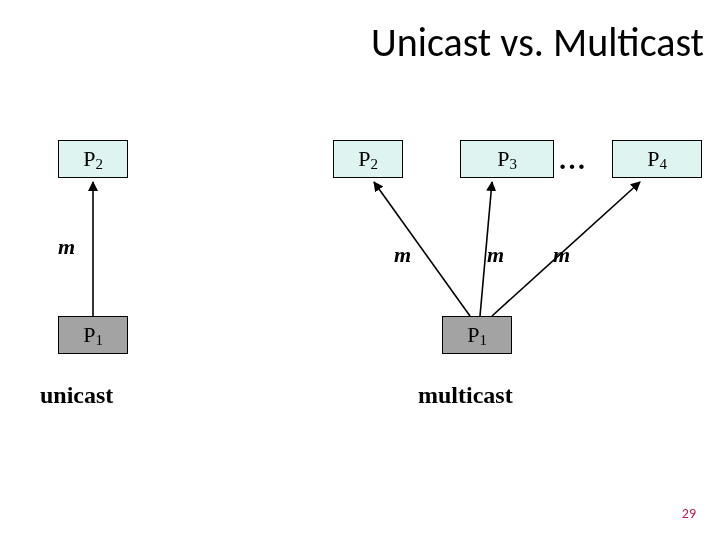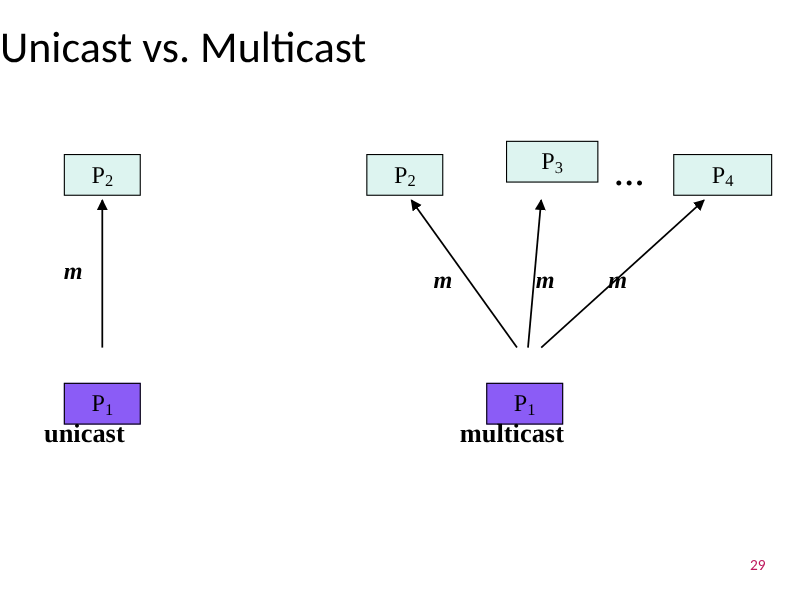--- a/index.html
+++ b/index.html
@@ -9,22 +9,22 @@
     height: 540px;
     background: #ffffff;
     font-family: "Times New Roman", Times, serif;
     color: #000;
     position: relative;
   }
   .slide-title {
     position: absolute;
     top: 18px;
     left: 0;
-    right: 2px;
-    text-align: left;
+    right: 16px;
+    text-align: right;
     font-family: Calibri, Arial, sans-serif;
     font-size: 40px;
     font-weight: 400;
     color: #000;
   }
   .page-number {
     position: absolute;
     right: 24px;
     bottom: 18px;
     font-family: Calibri, Arial, sans-serif;
@@ -46,21 +46,21 @@
     font-family: "Times New Roman", serif;
     font-size: 22px;
     line-height: 1.1;
     padding: 6px 0 0 0;
   }
   .node sub {
     font-size: 15px;
     vertical-align: -3px;
   }
   .cyan { background: #ddf4f0; }
-  .pink { background: #8b5cf6; margin-top: 32px; }
+  .pink { background: #a3a3a3; }
   .mlabel {
     position: absolute;
     font-family: "Times New Roman", serif;
     font-size: 22px;
     font-weight: bold;
     font-style: italic;
   }
   .dlabel {
     position: absolute;
     font-family: Liberation Serif, serif;
@@ -99,21 +99,21 @@
   </div>
 
   <div class="mlabel" style="left:58px; top:114px;">m</div>
 
   <div class="dlabel" style="left:40px; top:262px;">unicast</div>
 
   <div class="node cyan" style="left:333px; top:20px; width:70px; height:38px;">
     <span>P</span><sub>2</sub>
   </div>
 
-  <div class="node cyan" style="left:460px; top:8px; width:84px; height:38px;">
+  <div class="node cyan" style="left:460px; top:20px; width:94px; height:38px;">
     <span>P</span><sub>3</sub>
   </div>
 
   <div class="ellipsis" style="left:558px; top:24px;">…</div>
 
   <div class="node cyan" style="left:612px; top:20px; width:90px; height:38px;">
     <span>P</span><sub>4</sub>
   </div>
 
   <div class="node pink" style="left:442px; top:196px; width:70px; height:38px;">

